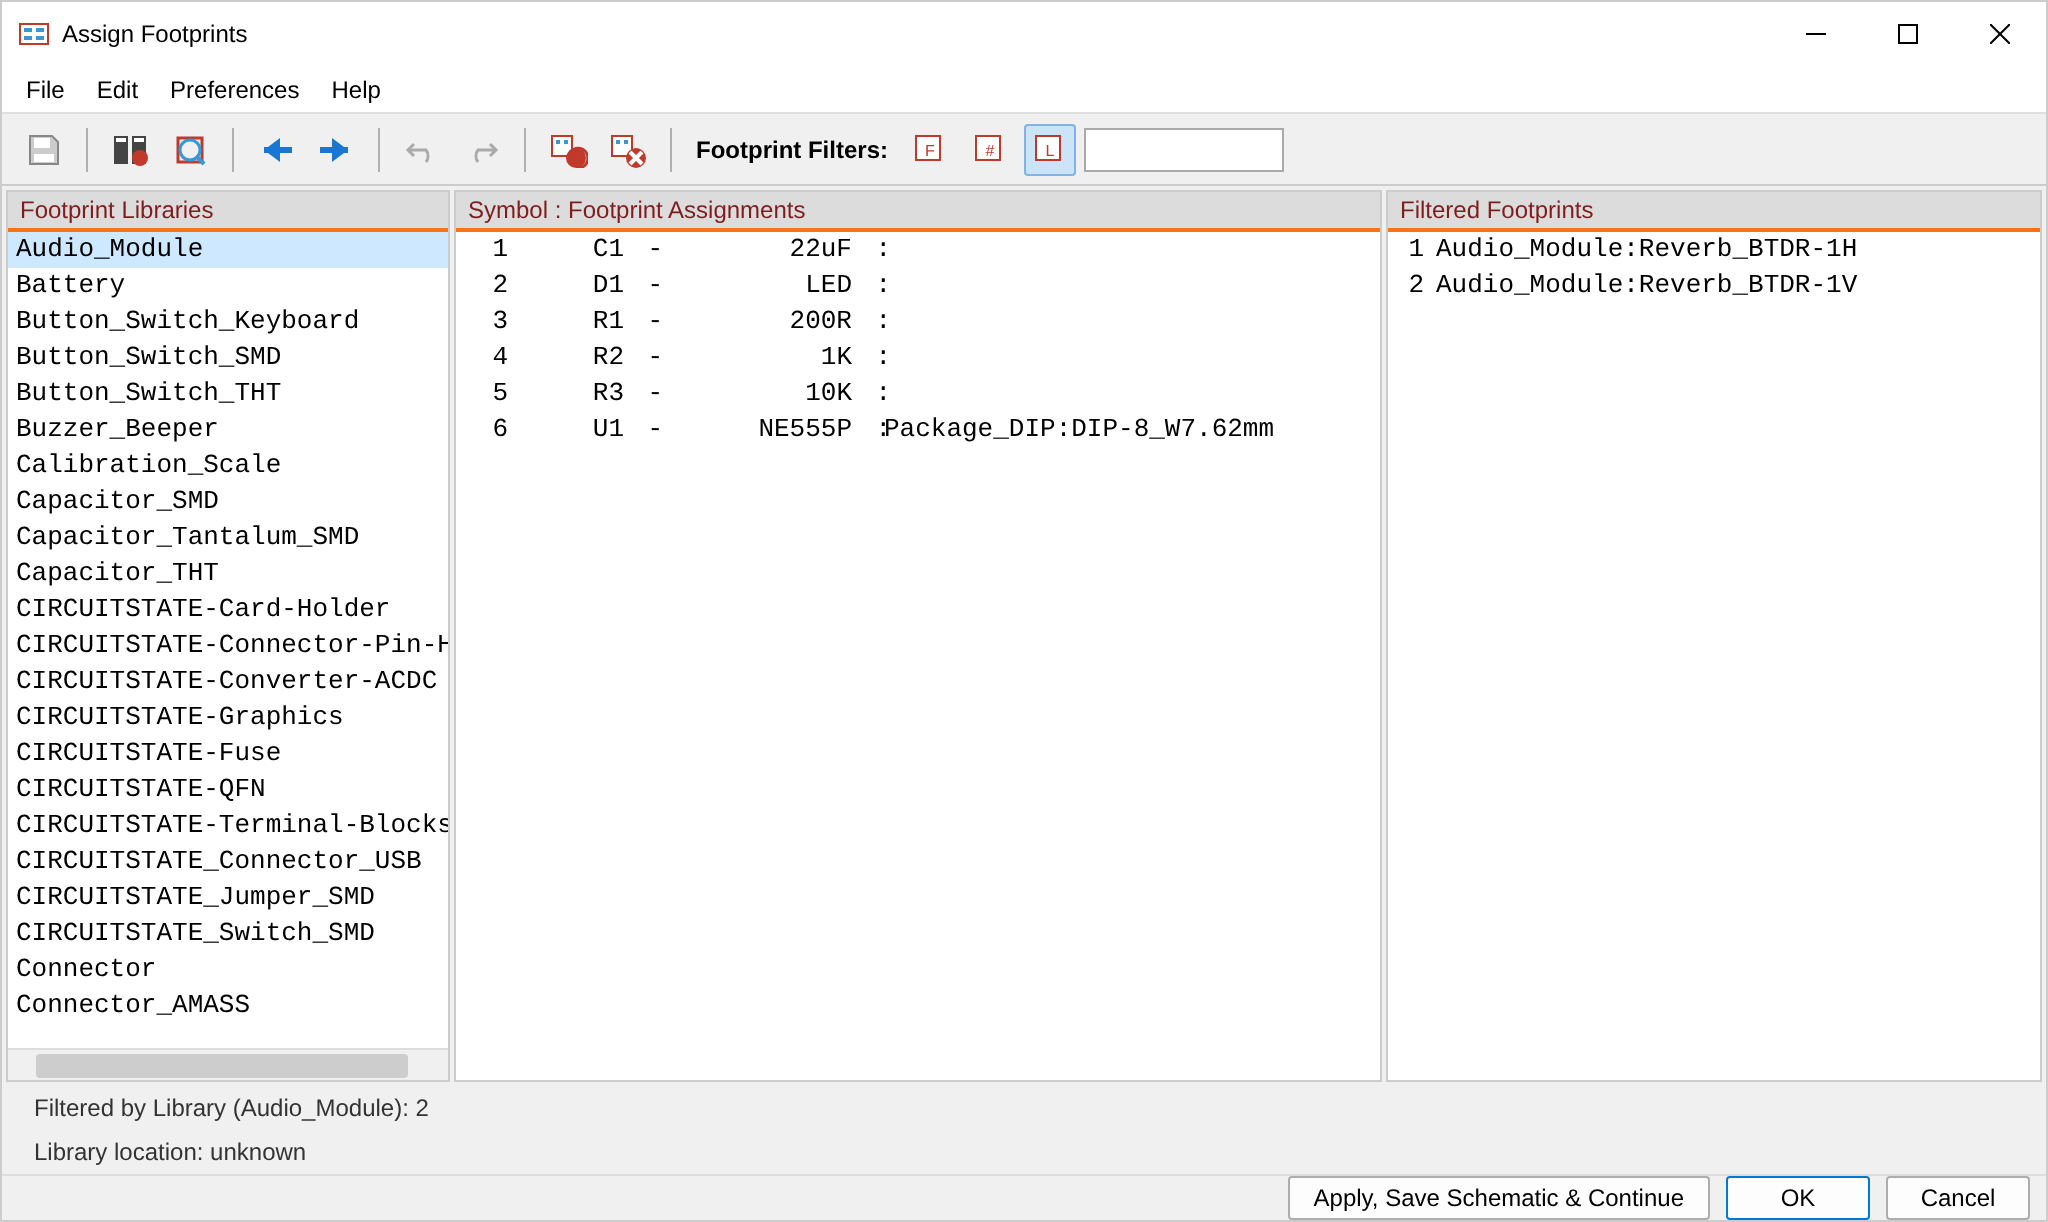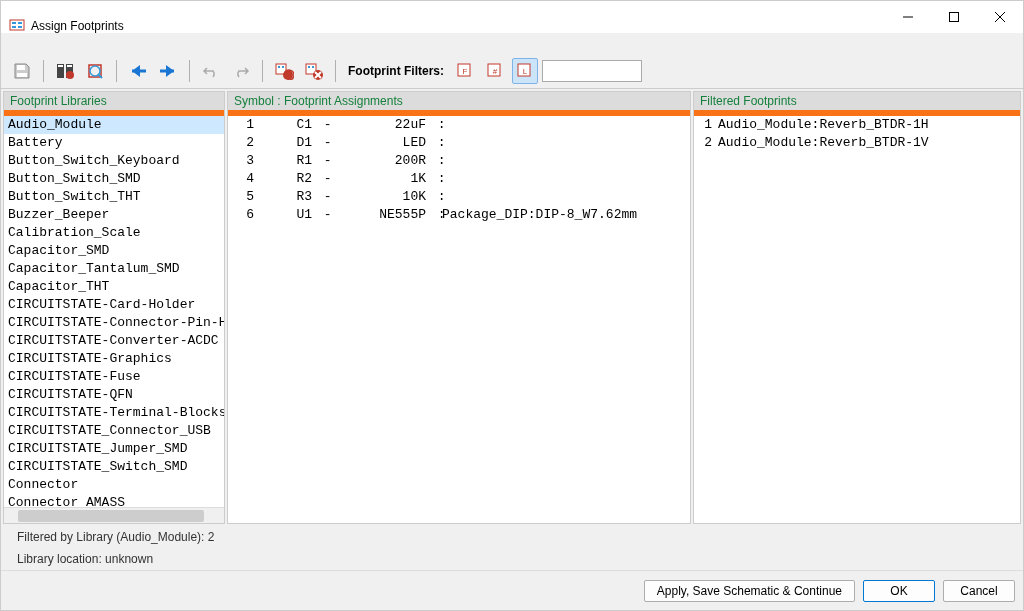--- a/index.html
+++ b/index.html
@@ -1,52 +1,52 @@
 <!DOCTYPE html>
 <html><head>
   <meta charset="utf-8">
   <style>
     * { box-sizing: border-box; margin: 0; padding: 0; }
     body { font-family: "Segoe UI", Tahoma, sans-serif; font-size: 12px; background: #f0f0f0; overflow: hidden; }
     .window { width: 1024px; height: 611px; background: #f0f0f0; display: flex; flex-direction: column; border: 1px solid #ccc; }
-    .titlebar { height: 32px; display: flex; align-items: flex-end; padding: 0 0 0 8px; background: #fff; }
+    .titlebar { height: 32px; display: flex; align-items: center; padding: 0 0 0 8px; background: #fff; }
     .titlebar-icon { width: 16px; height: 16px; margin-right: 6px; }
     .titlebar-text { flex: 1; font-size: 12px; color: #000; }
     .winbtns { display: flex; height: 100%; }
     .winbtn { width: 46px; display: flex; align-items: center; justify-content: center; }
     .menubar { height: 24px; display: flex; align-items: center; padding: 0 4px; background: #fff; border-bottom: 1px solid #e0e0e0; }
     .menuitem { padding: 2px 8px; cursor: default; }
-    .toolbar { height: 36px; display: flex; align-items: center; padding: 0 8px; background: #f0f0f0; border-bottom: 1px solid #ccc; gap: 4px; margin-top: 20px; }
+    .toolbar { height: 36px; display: flex; align-items: center; padding: 0 8px; background: #f0f0f0; border-bottom: 1px solid #ccc; gap: 4px; }
     .tbtn { width: 26px; height: 26px; display: flex; align-items: center; justify-content: center; border: 1px solid transparent; border-radius: 2px; }
     .tsep { width: 1px; height: 22px; background: #b0b0b0; margin: 0 4px; }
     .tlabel { font-weight: bold; font-size: 12px; color: #000; margin: 0 4px; }
     .tinput { width: 100px; height: 22px; border: 1px solid #aaa; background: #fff; padding: 0 3px; font-size: 12px; }
     .filterbtn { position: relative; }
     .filterbtn.active { background: #cce4f7; border: 1px solid #7eb4ea; }
     .content { flex: 1; display: flex; padding: 2px; gap: 2px; overflow: hidden; }
     .panel { display: flex; flex-direction: column; border: 1px solid #ccc; background: #fff; }
     .panel.libs { width: 222px; }
     .panel.symbols { flex: 1; }
     .panel.filtered { width: 328px; }
-    .panel-header { background: #dcdcdc; font-size: 12px; padding: 2px 6px; color: #15803d; border-bottom: 6px solid #f97316; }
+    .panel-header { background: #dcdcdc; font-size: 12px; padding: 2px 6px; color: #7f1d1d; border-bottom: 2px solid #f97316; }
     .panel-body { flex: 1; overflow-y: auto; font-family: "Consolas","Courier New",monospace; font-size: 13px; line-height: 18px; }
     .lib-item { padding: 0 4px; cursor: default; white-space: nowrap; overflow: hidden; }
     .lib-item.selected { background: #cde8ff; }
     .sym-row { display: flex; padding: 0 4px; white-space: pre; }
     .sym-idx { width: 30px; text-align: right; padding-right: 8px; }
     .sym-ref { width: 54px; text-align: right; padding-right: 4px; }
     .sym-dash { width: 14px; }
     .sym-val { width: 100px; text-align: right; padding-right: 4px; }
     .sym-colon { width: 12px; }
     .sym-fp { flex: 1; }
     .filt-row { display: flex; padding: 0 4px; }
     .filt-idx { width: 20px; text-align: right; padding-right: 6px; }
     .filt-name { flex: 1; white-space: nowrap; }
     .status { padding: 4px 16px; font-size: 12px; color: #333; }
-    .buttonbar { height: 40px; display: flex; align-items: center; justify-content: flex-end; padding: 0 8px; gap: 8px; border-top: 1px solid #ddd; }
+    .buttonbar { height: 23px; display: flex; align-items: center; justify-content: flex-end; padding: 0 8px; gap: 8px; border-top: 1px solid #ddd; }
     .btn { min-width: 72px; height: 22px; padding: 0 12px; border: 1px solid #adadad; background: #fdfdfd; font-size: 12px; border-radius: 2px; display: flex; align-items: center; justify-content: center; }
     .btn.primary { border-color: #0078d4; }
     .hscroll { height: 16px; background: #f0f0f0; border-top: 1px solid #ddd; position: relative; }
     .hscroll-thumb { position: absolute; left: 14px; top: 2px; height: 12px; width: 186px; background: #cdcdcd; border-radius: 2px; }
     ::-webkit-scrollbar { width: 16px; }
     ::-webkit-scrollbar-track { background: #f0f0f0; }
     ::-webkit-scrollbar-thumb { background: #cdcdcd; }
   </style>
 </head>
 <body>
@@ -76,20 +76,26 @@
         </div>
       <div class="winbtn close">
           <svg width="10" height="10">
             <line x1="0" y1="0" x2="10" y2="10" stroke="#000"></line>
             <line x1="10" y1="0" x2="0" y2="10" stroke="#000"></line>
           </svg>
         </div>
     </div>
   </div>
 
+  <div class="menubar">
+    <div class="menuitem">File</div>
+    <div class="menuitem">Edit</div>
+    <div class="menuitem">Preferences</div>
+    <div class="menuitem">Help</div>
+  </div>
 
   <div class="toolbar">
     <div class="tbtn">
       <svg width="18" height="18" viewBox="0 0 18 18">
           <path d="M2 2h11l3 3v11H2z" fill="#ccc" stroke="#888"></path>
           <rect x="4" y="3" width="8" height="5" fill="#fff"></rect>
           <rect x="4" y="11" width="10" height="4" fill="#fff"></rect>
         </svg>
     </div>
     <div class="tsep"></div>

